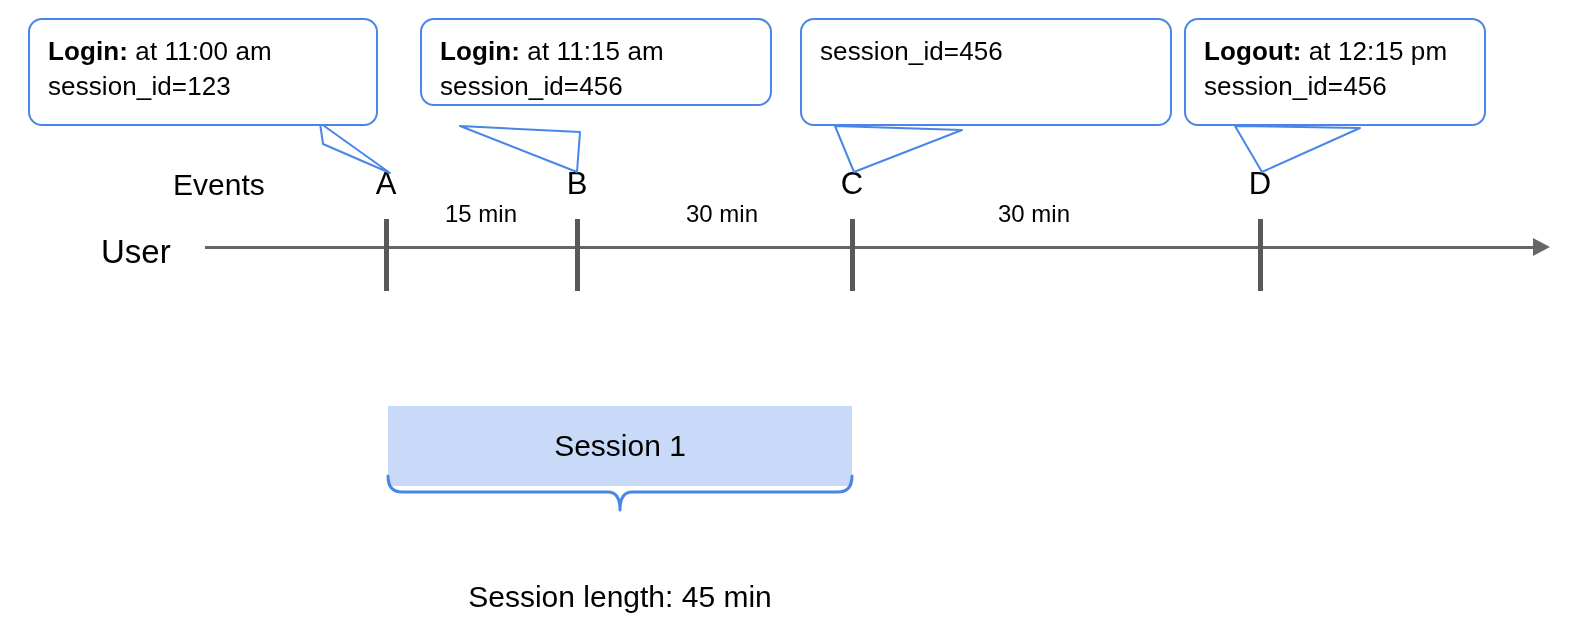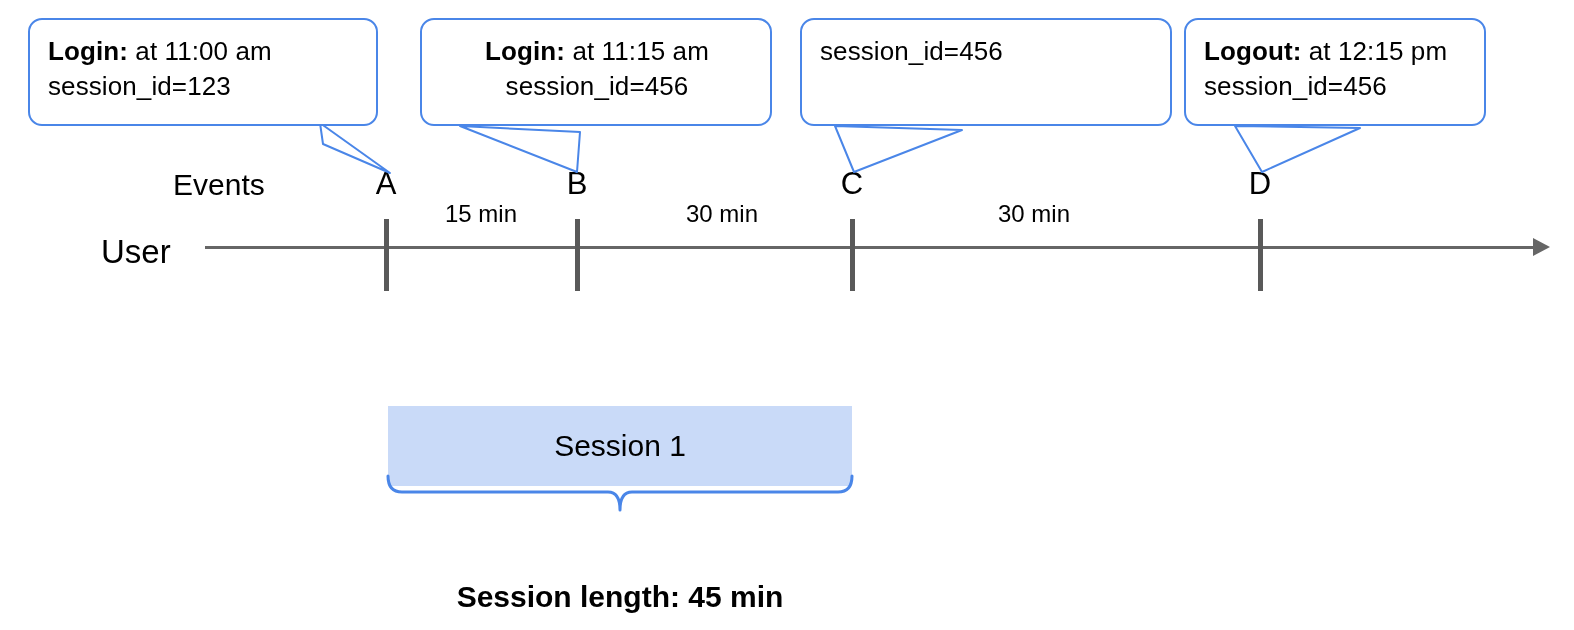--- a/index.html
+++ b/index.html
@@ -120,21 +120,21 @@
   <div class="callout" style="left:28px; top:18px; width:350px; height:108px;">
     <div>
       <span class="kind">Login:</span><span> at 11:00 am</span>
     </div>
     <div>session_id=123</div>
   </div>
 
   <svg class="callout-tail" style="left:440px; top:110px; width:180px; height:80px;" viewBox="0 0 180 80">
     <path d="M 20 16 L 137 62 L 140 22 Z" fill="#ffffff" stroke="#4a86e8" stroke-width="2" stroke-linejoin="round"></path>
   </svg>
-  <div class="callout" style="left:420px; top:18px; width:352px; height:108px;text-align:center;">
+  <div class="callout" style="left:420px; top:18px; width:352px; height:88px;">
     <div>
       <span class="kind">Login:</span><span> at 11:15 am</span>
     </div>
     <div>session_id=456</div>
   </div>
 
   <svg class="callout-tail" style="left:810px; top:110px; width:200px; height:80px;" viewBox="0 0 200 80">
     <path d="M 25 16 L 44 62 L 152 20 Z" fill="#ffffff" stroke="#4a86e8" stroke-width="2" stroke-linejoin="round"></path>
   </svg>
   <div class="callout" style="left:800px; top:18px; width:372px; height:108px;">
@@ -172,15 +172,15 @@
   <div class="interval-label" style="left:1034px; top:202px;">30 min</div>
 
   <div class="session-bar" style="left:388px; top:370px; width:464px; height:80px;">
     <span>Session 1</span>
   </div>
 
   <svg class="brace" style="left:380px; top:470px; width:480px; height:50px;" viewBox="0 0 480 50">
     <path d="M 8 6 Q 8 22 22 22 L 228 22 Q 240 22 240 40 Q 240 22 252 22 L 458 22 Q 472 22 472 6" fill="none" stroke="#4a86e8" stroke-width="3" stroke-linecap="round" stroke-linejoin="round"></path>
   </svg>
 
-  <div class="session-caption" style="left:620px; top:582px;font-weight:bold;">Session length: 45 min</div>
+  <div class="session-caption" style="left:620px; top:582px;">Session length: 45 min</div>
 
 </div>
 
 </body></html>

